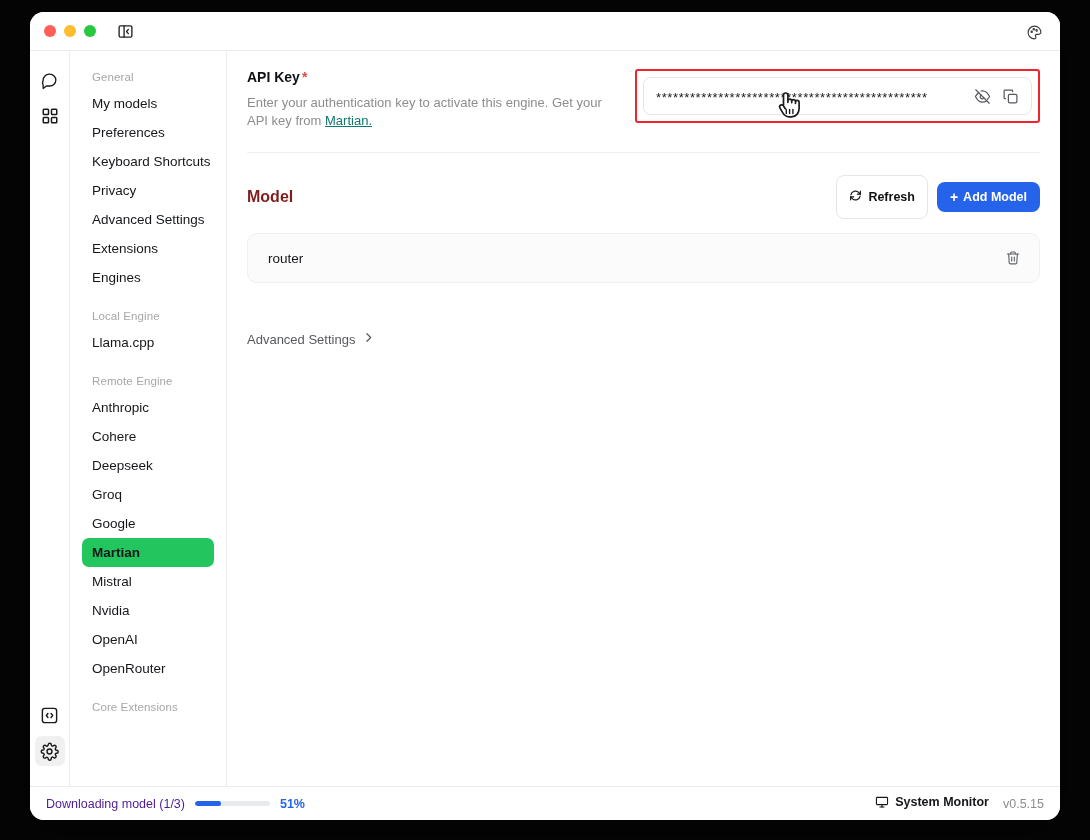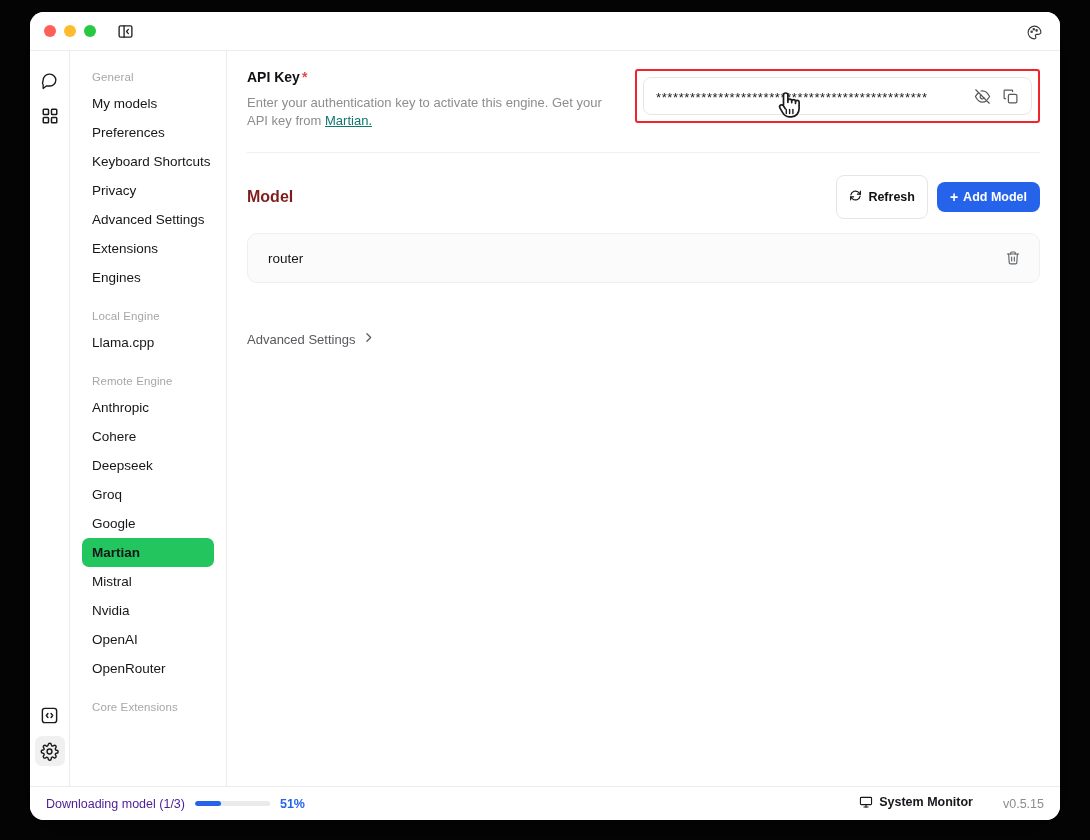--- a/index.html
+++ b/index.html
@@ -338,21 +338,20 @@
     display: flex;
     align-items: flex-start;
     gap: 6px;
     font-size: 12.5px;
     font-weight: bold;
     color: #15171a;
   }
   #app-version {
     font-size: 12.5px;
     color: #8d8d8d;
-    margin-left: 16px;
   }
 
   
   #mouse-cursor {
     position: absolute;
     left: 775px;
     top: 90px;
     width: 28px;
     height: 32px;
     pointer-events: none;

